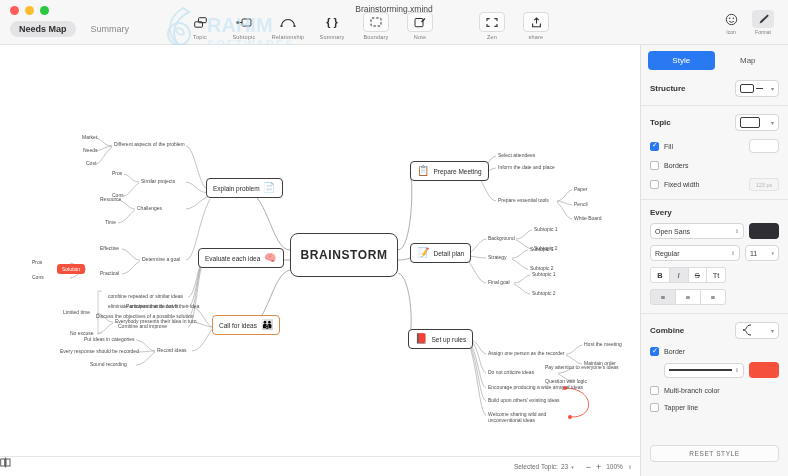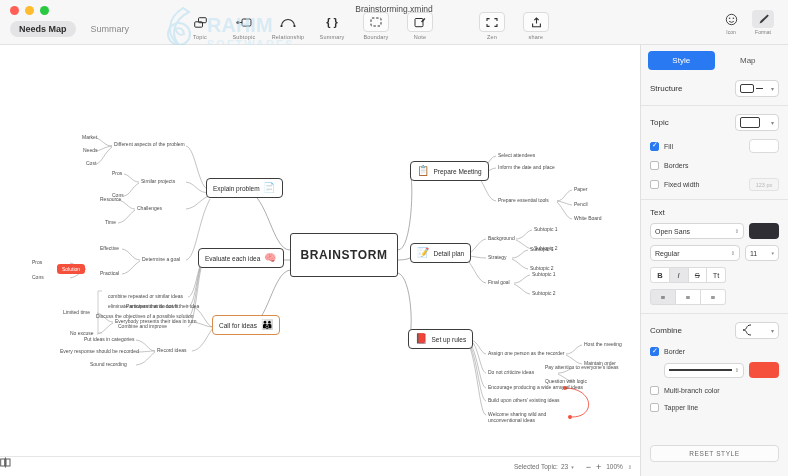--- a/index.html
+++ b/index.html
@@ -60,21 +60,21 @@
     background: #fff; overflow: hidden;
   }
   .canvas svg { position: absolute; left: 0; top: 0; }
 
   .node {
     position: absolute; background: #fff; border: 1px solid #3d3d3d;
     border-radius: 4px; display: flex; align-items: center; gap: 4px;
     padding: 4px 6px; font-size: 6.5px; color: #2b2b2b; white-space: nowrap;
   }
   .node.central {
-    border: 1.4px solid #3d3d3d; border-radius: 3px;
+    border: 1.4px solid #3d3d3d; border-radius: 8px;
     font-size: 12px; font-weight: bold; letter-spacing: .6px;
     padding: 14px 12px; justify-content: center;
   }
   .node.orange { border-color: #d98b4a; }
   .node .emoji { font-size: 10px; line-height: 1; }
 
   .leaf {
     position: absolute; font-size: 5px; color: #4c4c4c; white-space: nowrap;
     line-height: 1.25;
   }
@@ -98,21 +98,21 @@
   .tabrow { display: flex; padding: 6px 7px 0 7px; gap: 0; }
   .ptab {
     flex: 1; text-align: center; font-size: 8px; padding: 5px 16px; border-radius: 4px;
     color: #555;
   }
   .ptab.active { background: #2979f2; color: #fff; }
 
   .sect { border-bottom: 1px solid #e4e4e5; padding: 8px 9px; }
   .sect.nodiv { border-bottom: none; }
   .rowhead { display: flex; align-items: center; justify-content: space-between; }
-  .sect-title { font-size: 8px; font-weight: normal; color: #333; }
+  .sect-title { font-size: 8px; font-weight: bold; color: #333; }
   .mini-select {
     border: 1px solid #d6d6d8; background: #fff; border-radius: 4px;
     height: 17px; min-width: 44px; display: flex; align-items: center;
     justify-content: space-between; padding: 0 4px; gap: 3px;
   }
   .mini-select .caret { font-size: 6px; color: #888; }
   .shape-rect { width: 14px; height: 9px; border: 1.3px solid #3a3a3a; border-radius: 2px; }
   .shape-rect.big { width: 20px; height: 11px; }
   .dashline { width: 7px; border-top: 1.3px solid #3a3a3a; }
 
@@ -552,21 +552,21 @@
         <span class="check-lbl">Borders</span>
       </div>
       <div class="check-row">
         <span class="cb"></span>
         <span class="check-lbl">Fixed width</span>
         <span class="px-box">123 px</span>
       </div>
     </div>
 
     <div class="sect">
-      <div class="sect-title">Text</div>
+      <div class="sect-title">Every</div>
       <div class="frow">
         <div class="field" style="flex:1;">
           <span>Open Sans</span>
           <span class="spin">⇕</span>
         </div>
         <span class="color-chip"></span>
       </div>
       <div class="frow">
         <div class="field" style="flex:1;">
           <span>Regular</span>

